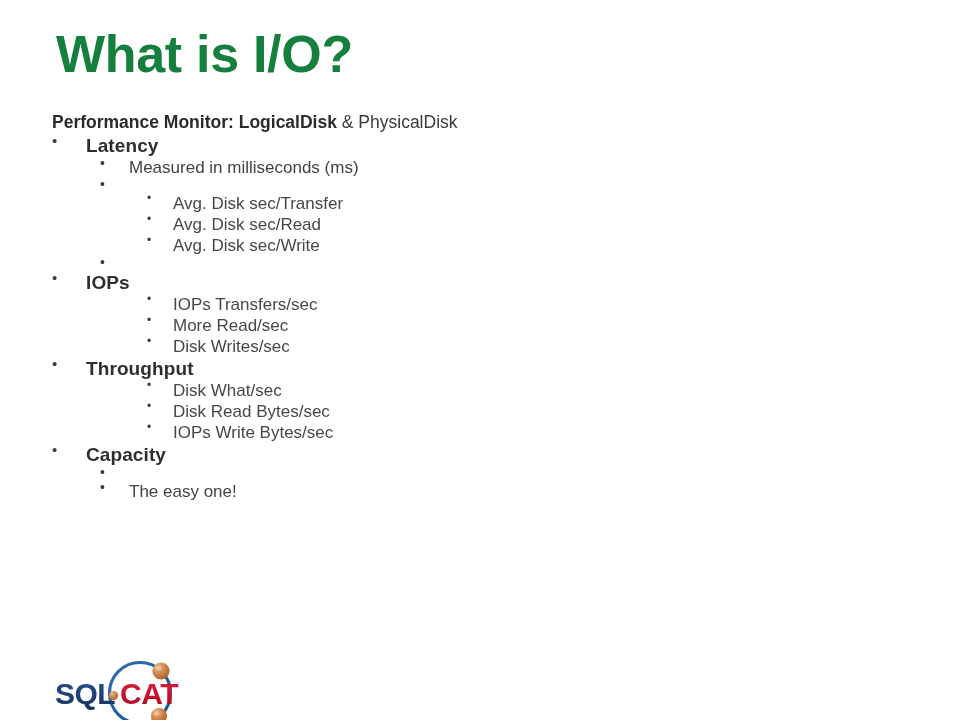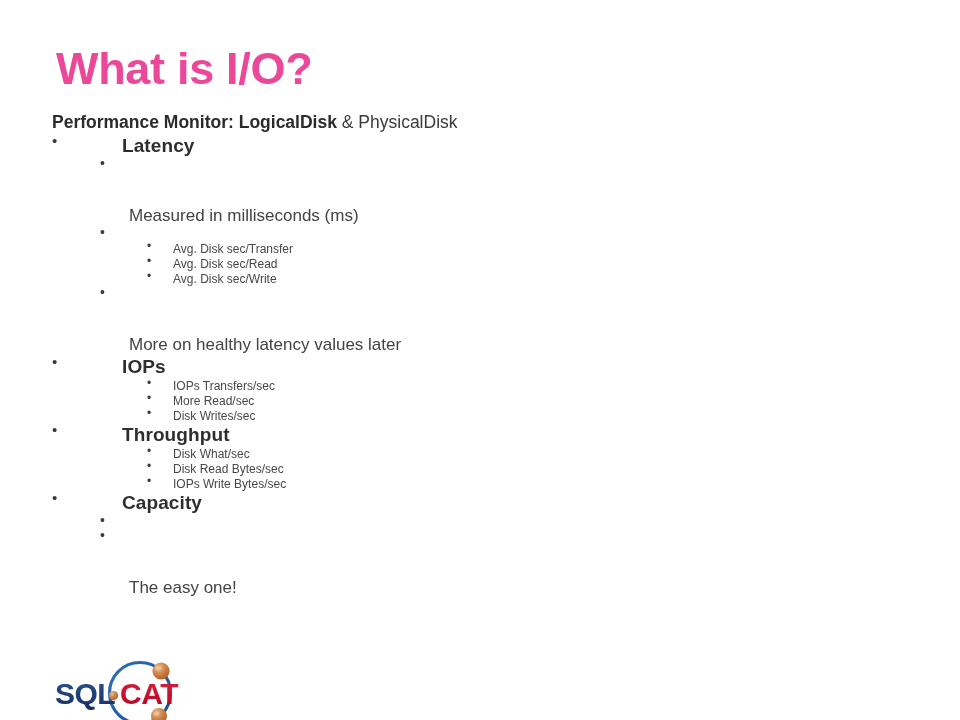--- a/index.html
+++ b/index.html
@@ -19,24 +19,24 @@
   #slide {
     position: absolute;
     inset: 0;
     background: #ffffff;
   }
 
   
   #slide-title {
     position: absolute;
     left: 56px;
-    top: 45px;
-    font-size: 45px;
-    font-weight: bold;
-    color: #ec4899;
+    top: 26px;
+    font-size: 52px;
+    font-weight: bold;
+    color: #15803d;
     letter-spacing: -0.3px;
     line-height: 1.08;
     white-space: nowrap;
   }
 
   
   #body-content {
     position: absolute;
     left: 48px;
     top: 112px;
@@ -86,55 +86,53 @@
     font-size: 15px;
     line-height: 1;
     position: relative;
     top: -2px;
   }
   .lvl1 .line-text {
     font-size: 19px;
     font-weight: bold;
     color: #2e2e2e;
     letter-spacing: 0.1px;
-    margin-left: 36px;
   }
 
   
   .lvl2 {
     padding-left: 52px;
     margin-bottom: 1px;
   }
   .lvl2 .bullet-dot {
     width: 29px;
     font-size: 14px;
     line-height: 1;
     position: relative;
     top: -2px;
   }
   .lvl2 .line-text {
     font-size: 17px;
     color: #434343;
-    margin-top: 48px;
   }
 
   
   .lvl3 {
     padding-left: 99px;
     margin-bottom: 1px;
   }
   .lvl3 .bullet-dot {
     width: 26px;
     font-size: 12px;
     line-height: 1;
     position: relative;
     top: -2px;
   }
   .lvl3 .line-text {
-    font-size: 12px;
+    font-size: 17px;
     color: #474747;
   }
 
   
   #sqlcat-logo {
     position: absolute;
     left: 28px;
     top: 656px;
     width: 170px;
     height: 72px;
@@ -172,21 +170,20 @@
     <div class="line lvl3">
       <span class="bullet-dot">•</span>
       <span class="line-text">Avg. Disk sec/Read</span>
     </div>
     <div class="line lvl3">
       <span class="bullet-dot">•</span>
       <span class="line-text">Avg. Disk sec/Write</span>
     </div>
     <div class="line lvl2">
       <span class="bullet-dot">•</span>
-      <span class="line-text">More on healthy latency values later</span>
     </div>
 
     <div class="line lvl1">
       <span class="bullet-dot">•</span>
       <span class="line-text">IOPs</span>
     </div>
     <div class="line lvl3">
       <span class="bullet-dot">•</span>
       <span class="line-text">IOPs Transfers/sec</span>
     </div>

